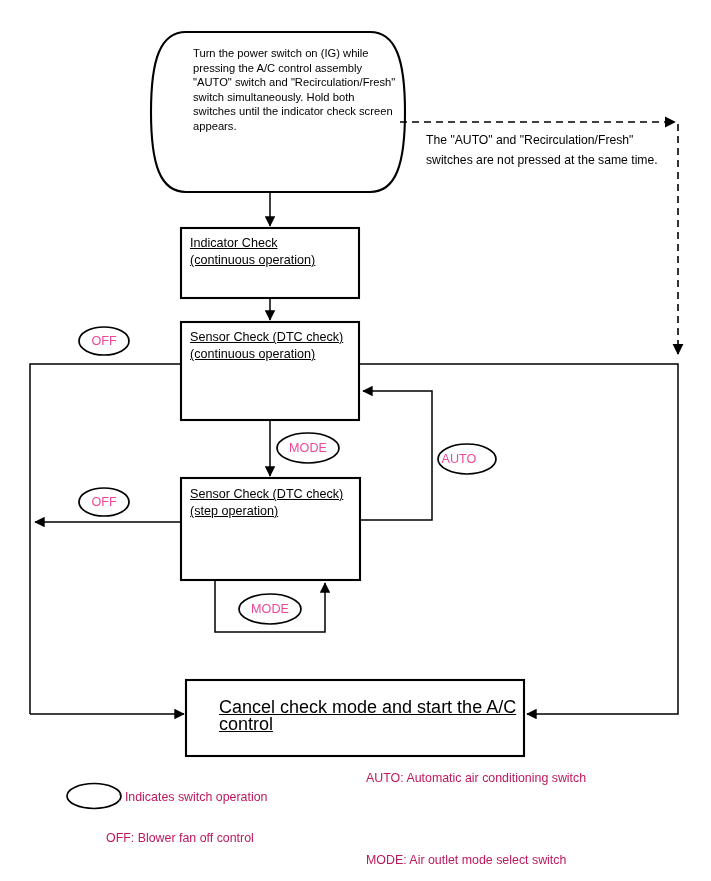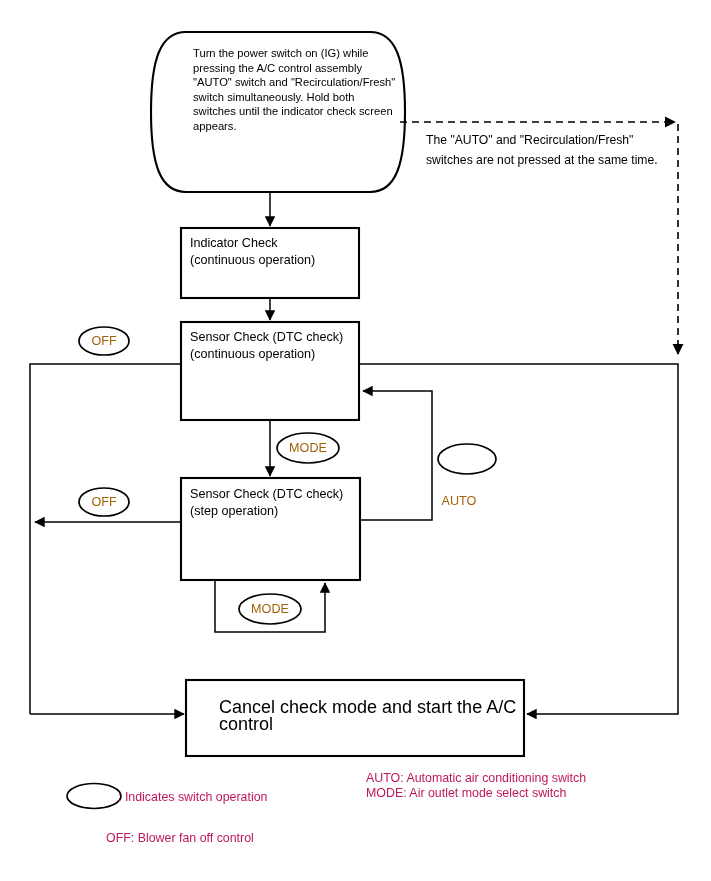--- a/index.html
+++ b/index.html
@@ -40,44 +40,45 @@
   .note-text {
     left: 426px;
     top: 131px;
     width: 250px;
     font-size: 12.2px;
     line-height: 19.5px;
   }
   .box-text {
     font-size: 12.6px;
     line-height: 17px;
+    text-decoration: underline;
   }
   .box1-text { left: 190px; top: 235px; width: 170px; }
   .box2-text { left: 190px; top: 329px; width: 175px; }
   .box3-text { left: 190px; top: 486px; width: 175px; }
   .box4-text { left: 219px; top: 699px; width: 300px; font-size: 18px; }
 
   .pill-label {
     position: absolute;
     font-size: 12.6px;
     line-height: 14px;
     text-align: center;
-    color: #a16207;
+    color: #ec4899;
   }
   .legend-text {
     position: absolute;
     font-size: 12.4px;
     line-height: 16px;
     color: #be185d;
     white-space: nowrap;
   }
   .lg1 { left: 118px; top: 789px; }
   .lg2 { left: 106px; top: 830px; }
   .lg3 { left: 366px; top: 770px; }
-  .lg4 { left: 366px; top: 785px; }
+  .lg4 { left: 366px; top: 852px; }
 </style>
 </head>
 <body>
 
 <svg id="canvas" viewBox="0 0 711 881">
   <defs>
     <marker id="arrow" viewBox="0 0 10 10" refX="9.2" refY="5" markerWidth="7" markerHeight="7" orient="auto-start-reverse">
       <path d="M 0 0 L 10 5 L 0 10 z" fill="#000000"></path>
     </marker>
   </defs>
@@ -140,18 +141,18 @@
 
 <div class="node-text box-text box3-text">Sensor Check (DTC check)
 (step operation)</div>
 
 <div class="node-text box-text box4-text">Cancel check mode and start the A/C control</div>
 
 <div class="pill-label" style="left:79px; top:334px; width:50px;">OFF</div>
 <div class="pill-label" style="left:79px; top:495px; width:50px;">OFF</div>
 <div class="pill-label" style="left:278px; top:441px; width:60px;">MODE</div>
 <div class="pill-label" style="left:240px; top:602px; width:60px;">MODE</div>
-<div class="pill-label" style="left:438px; top:452px; width:42px;margin-top:42px;">AUTO</div>
+<div class="pill-label" style="left:438px; top:452px; width:42px;">AUTO</div>
 
 <div class="legend-text lg1">: Indicates switch operation</div>
 <div class="legend-text lg2">OFF: Blower fan off control</div>
 <div class="legend-text lg3">AUTO: Automatic air conditioning switch</div>
 <div class="legend-text lg4">MODE: Air outlet mode select switch</div>
 
 </body></html>

